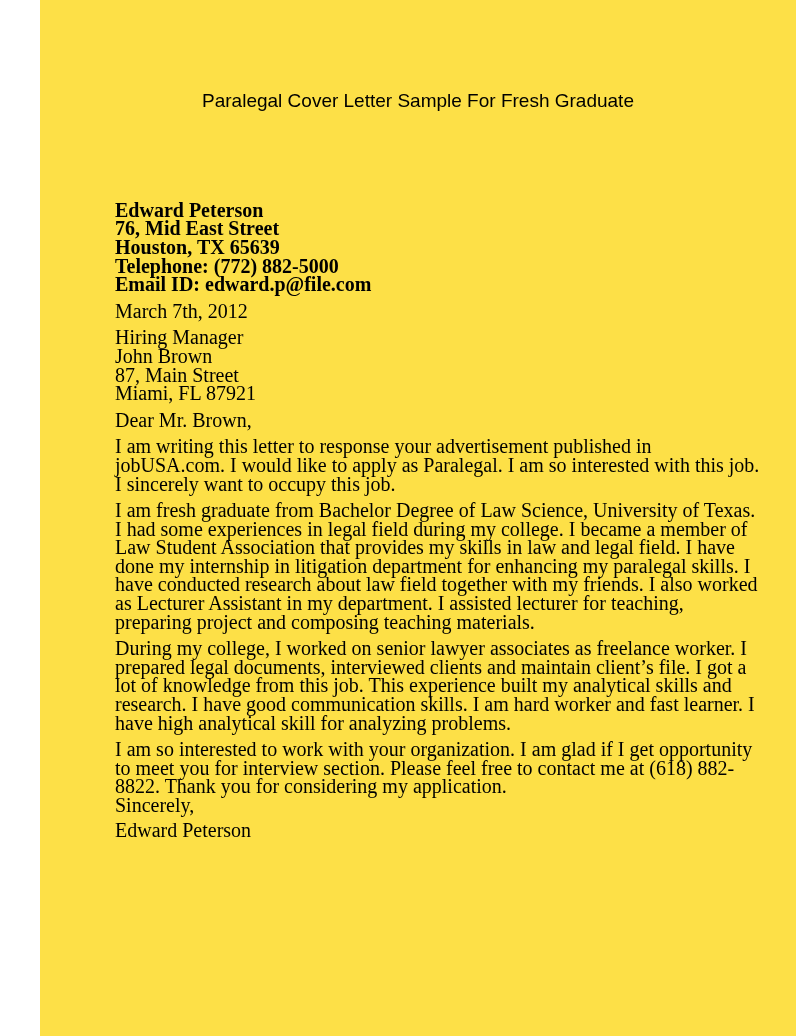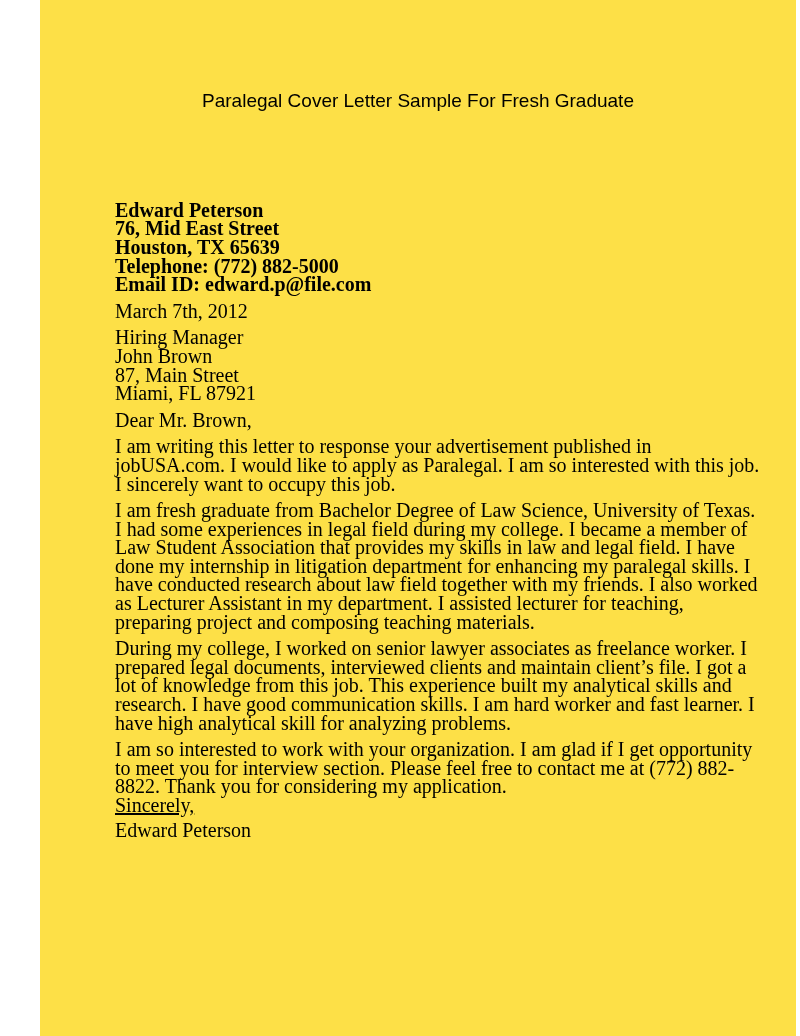--- a/index.html
+++ b/index.html
@@ -48,21 +48,20 @@
   }
   p.para-last {
     margin: 0;
   }
   p.date-line,
   p.salutation-line {
     margin: 0 0 8px 0;
   }
   p.closing-line {
     margin: 0;
-    text-decoration: underline;
   }
   p.signature-line {
     margin: 6px 0 0 0;
   }
 </style>
 </head>
 <body>
 
 <div class="page">
 
@@ -85,20 +84,20 @@
       <div class="line">John Brown</div>
       <div class="line">87, Main Street</div>
       <div class="line">Miami, FL 87921</div>
     </div>
 
     <p class="salutation-line">Dear Mr. Brown,</p>
 
     <p class="para">I am writing this letter to response your advertisement published in jobUSA.com. I would like to apply as Paralegal. I am so interested with this job. I sincerely want to occupy this job.</p>
     <p class="para">I am fresh graduate from Bachelor Degree of Law Science, University of Texas. I had some experiences in legal field during my college. I became a member of Law Student Association that provides my skills in law and legal field. I have done my internship in litigation department for enhancing my paralegal skills. I have conducted research about law field together with my friends. I also worked as Lecturer Assistant in my department. I assisted lecturer for teaching, preparing project and composing teaching materials.</p>
     <p class="para">During my college, I worked on senior lawyer associates as freelance worker. I prepared legal documents, interviewed clients and maintain client’s file. I got a lot of knowledge from this job. This experience built my analytical skills and research. I have good communication skills. I am hard worker and fast learner. I have high analytical skill for analyzing problems.</p>
-    <p class="para para-last">I am so interested to work with your organization. I am glad if I get opportunity to meet you for interview section. Please feel free to contact me at (772) 882-8822. Thank you for considering my application.</p>
+    <p class="para para-last">I am so interested to work with your organization. I am glad if I get opportunity to meet you for interview section. Please feel free to contact me at (618) 882-8822. Thank you for considering my application.</p>
 
     <p class="closing-line">Sincerely,</p>
     <p class="signature-line">Edward Peterson</p>
 
   </div>
 
 </div>
 
 </body></html>

